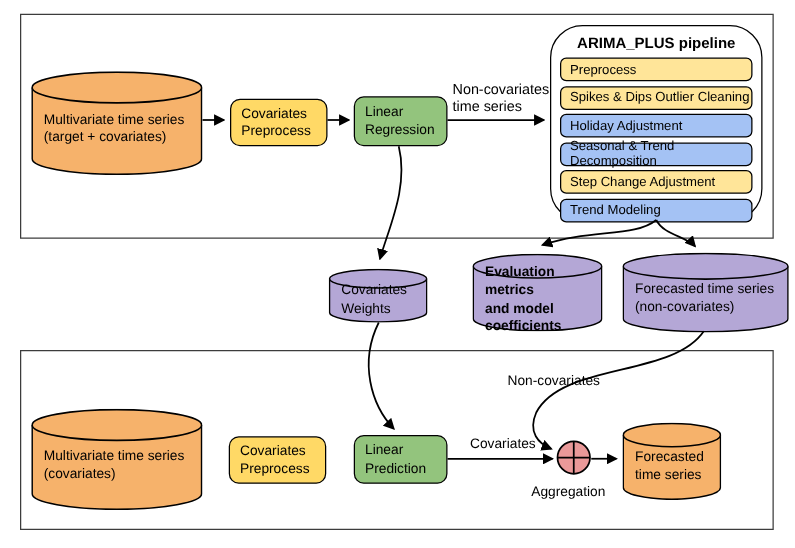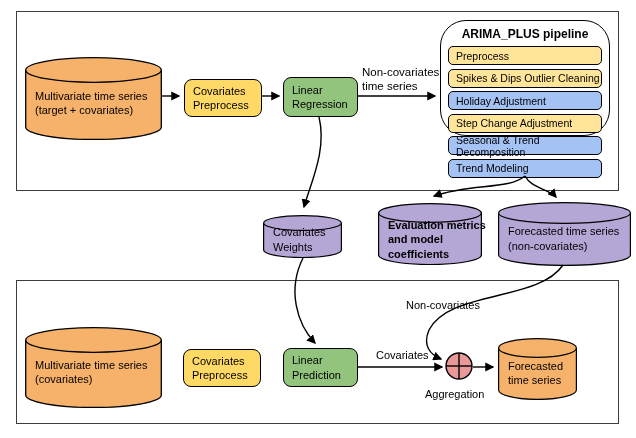--- a/index.html
+++ b/index.html
@@ -2,25 +2,25 @@
 <html><head>
 <meta charset="utf-8">
 <style>
   html,body{margin:0;padding:0;background:#fff;}
   body{font-family:"Liberation Sans","DejaVu Sans",sans-serif;color:#000;}
   #canvas{position:relative;width:636px;height:438px;background:#fff;overflow:hidden;}
   .section{position:absolute;border:1.6px solid #3c3c3c;background:#fff;}
   .section-title{position:absolute;font-size:15px;font-weight:bold;letter-spacing:.2px;white-space:pre-line;}
   .node{position:absolute;border:1.2px solid #000;border-radius:8px;display:flex;align-items:center;box-sizing:border-box;}
   .node .lbl{padding-left:8px;font-size:11px;line-height:1.3;white-space:pre-line;}
-  .cyl{position:absolute;padding-left:38px;}
+  .cyl{position:absolute;}
   .cyl svg{position:absolute;left:0;top:0;display:block;}
   .cyl .lbl{position:absolute;inset:0;display:flex;align-items:center;font-size:11px;line-height:1.28;white-space:pre-line;padding-left:10px;box-sizing:border-box;}
   .float-label{position:absolute;font-size:11.5px;line-height:1.25;white-space:pre-line;}
-  .pipeline{position:absolute;left:440px;top:20px;width:170px;height:116px;border:1.4px solid #000;border-radius:26px;background:#fff;box-sizing:border-box;padding:5px 7px 0 7px;}
+  .pipeline{position:absolute;left:440px;top:20px;width:170px;height:157px;border:1.4px solid #000;border-radius:26px;background:#fff;box-sizing:border-box;padding:5px 7px 0 7px;}
   .pipeline-title{text-align:center;font-size:12px;font-weight:bold;height:16px;line-height:16px;margin-bottom:4px;}
   .pipe-row{height:19px;border:1px solid #000;border-radius:5px;margin-bottom:3.6px;display:flex;align-items:center;padding-left:7px;font-size:10.5px;box-sizing:border-box;}
   #arrows{position:absolute;inset:0;z-index:10;pointer-events:none;}
 </style>
 </head>
 <body>
 
 <div id="canvas">
 
   <div class="section" style="left:16px;top:11px;width:601px;height:178px;"></div>
@@ -45,22 +45,22 @@
   </div>
 
   <div class="float-label" style="left:362px;top:65px;">Non-covariates
 time series</div>
 
   <div class="pipeline">
     <div class="pipeline-title">ARIMA_PLUS pipeline</div>
     <div class="pipe-row" style="background: rgb(255, 229, 153);">Preprocess</div>
     <div class="pipe-row" style="background: rgb(255, 229, 153);">Spikes &amp; Dips Outlier Cleaning</div>
     <div class="pipe-row" style="background: rgb(164, 194, 244);">Holiday Adjustment</div>
+    <div class="pipe-row" style="background: rgb(164, 194, 244);">Seasonal &amp; Trend Decomposition</div>
     <div class="pipe-row" style="background: rgb(255, 229, 153);">Step Change Adjustment</div>
-    <div class="pipe-row" style="background: rgb(164, 194, 244);">Seasonal &amp; Trend Decomposition</div>
     <div class="pipe-row" style="background: rgb(164, 194, 244);">Trend Modeling</div>
   </div>
 
   <div class="cyl" style="left:263px;top:215px;width:79px;height:43px;">
     <svg width="79" height="43" viewBox="0 0 79 43">
       <path stroke="#000" stroke-width="1.2" d="M0.6 8 V35 A38.7 7.5 0 0 0 78.4 35 V8" fill="#B4A7D6"></path>
       <ellipse stroke="#000" stroke-width="1.2" cx="39.5" cy="8" rx="38.9" ry="7.4" fill="#B4A7D6"></ellipse>
     </svg>
     <div class="lbl" style="padding-top:6px;">Covariates
 Weights</div>

